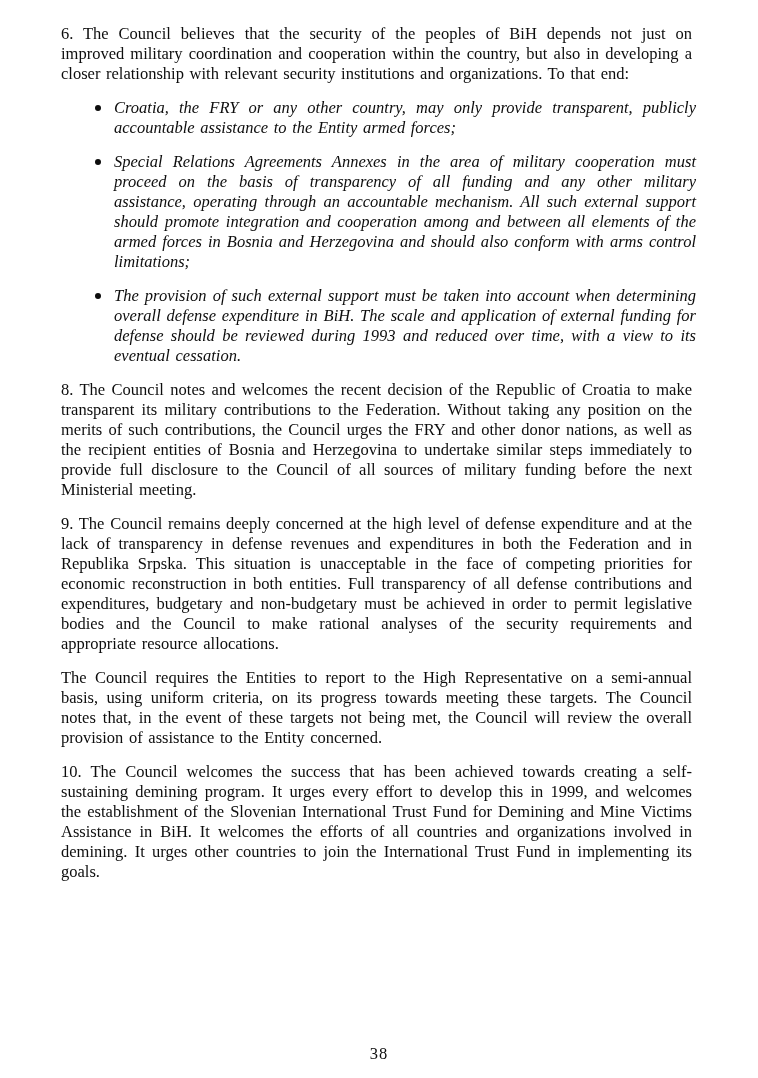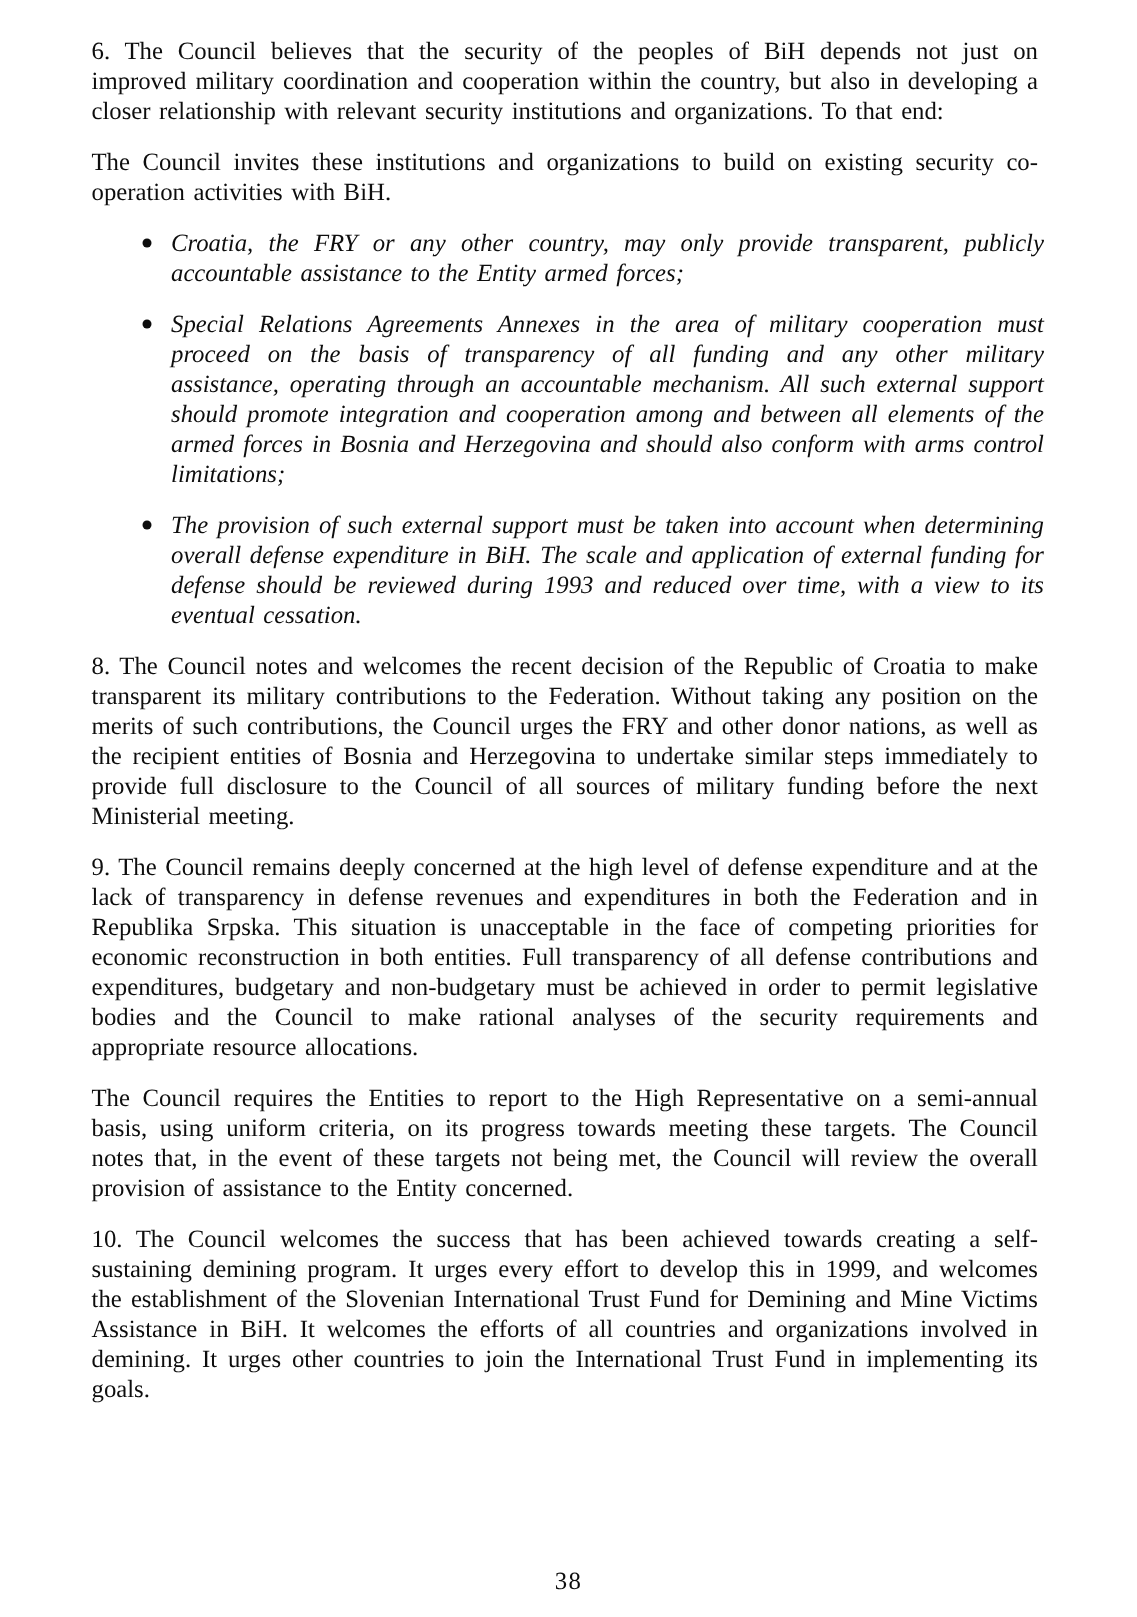--- a/index.html
+++ b/index.html
@@ -57,21 +57,20 @@
     letter-spacing: 1px;
   }
 </style>
 </head>
 <body>
 
 <div class="page">
 
   <p class="doc-paragraph">6.  The Council believes that the security of the peoples of BiH depends not just on improved military  coordination and cooperation within the country, but also in developing a closer  relationship with relevant security institutions and organizations. To that end:</p>
 
-  <p class="doc-paragraph">The Council invites these  institutions and organizations to build on existing security co-operation activities with BiH.</p>
 
 
   <ul class="bullet-list">
     <li class="bullet-item">
       <span class="bullet-dot"></span>
       <span>Croatia,  the  FRY or any other country, may only provide transparent, publicly accountable assistance to the Entity armed forces;</span>
     </li>
     <li class="bullet-item">
       <span class="bullet-dot"></span>
       <span>Special Relations Agreements Annexes in the area of military cooperation must  proceed on the basis of transparency of all funding and any other military assistance, operating through an accountable mechanism. All such external support should promote integration and cooperation among and between all elements of the armed forces in Bosnia and Herzegovina and should also conform with arms control limitations;</span>

